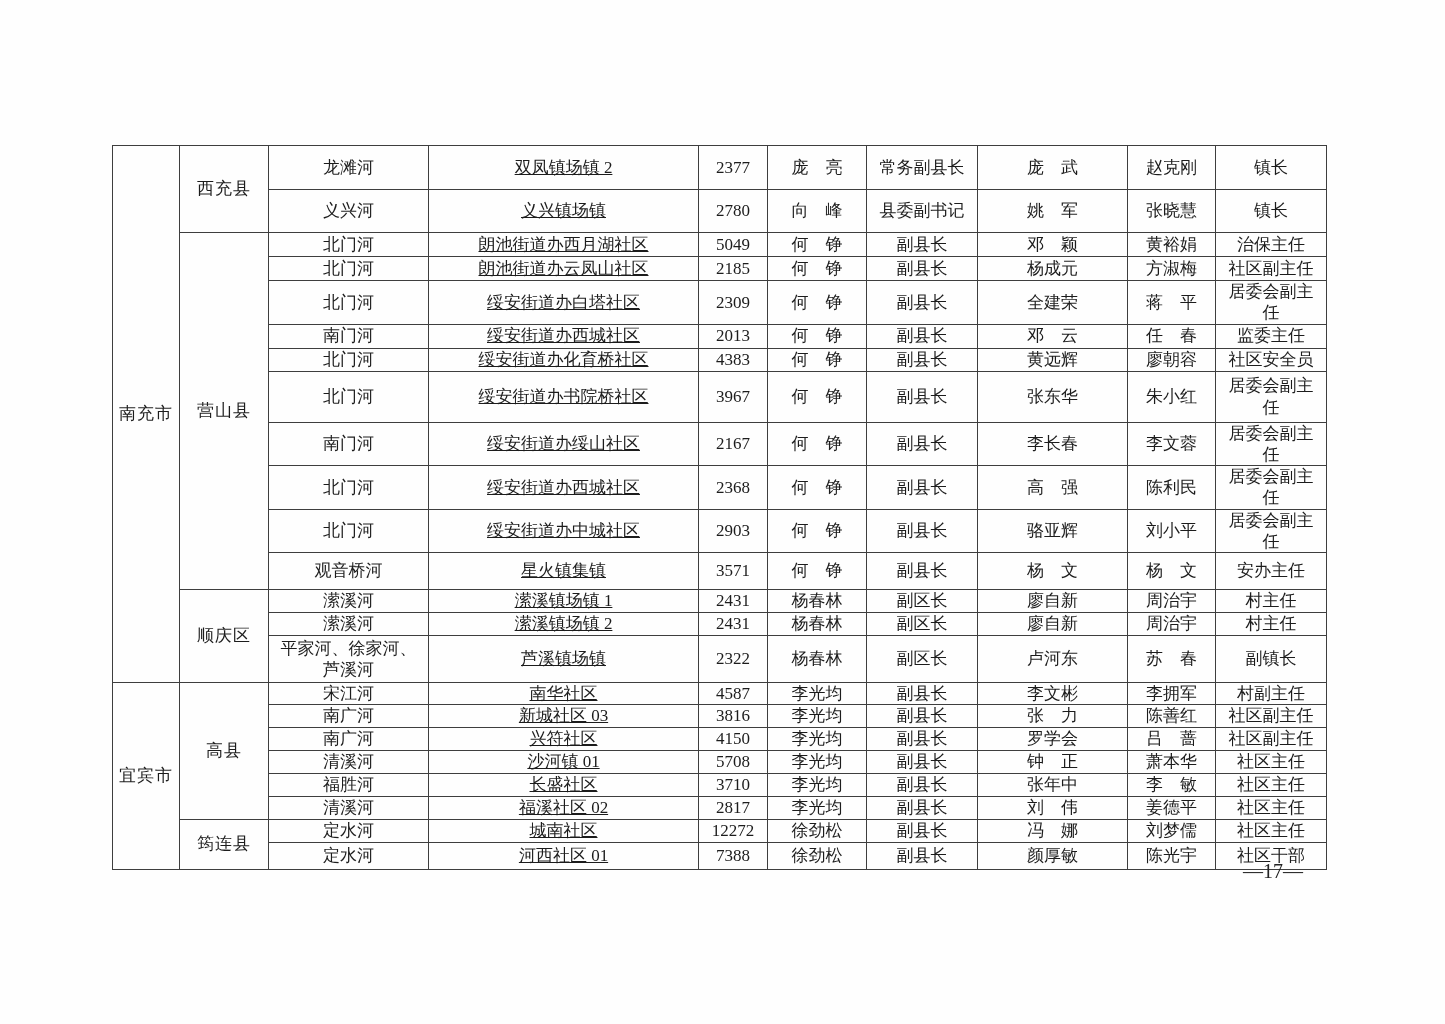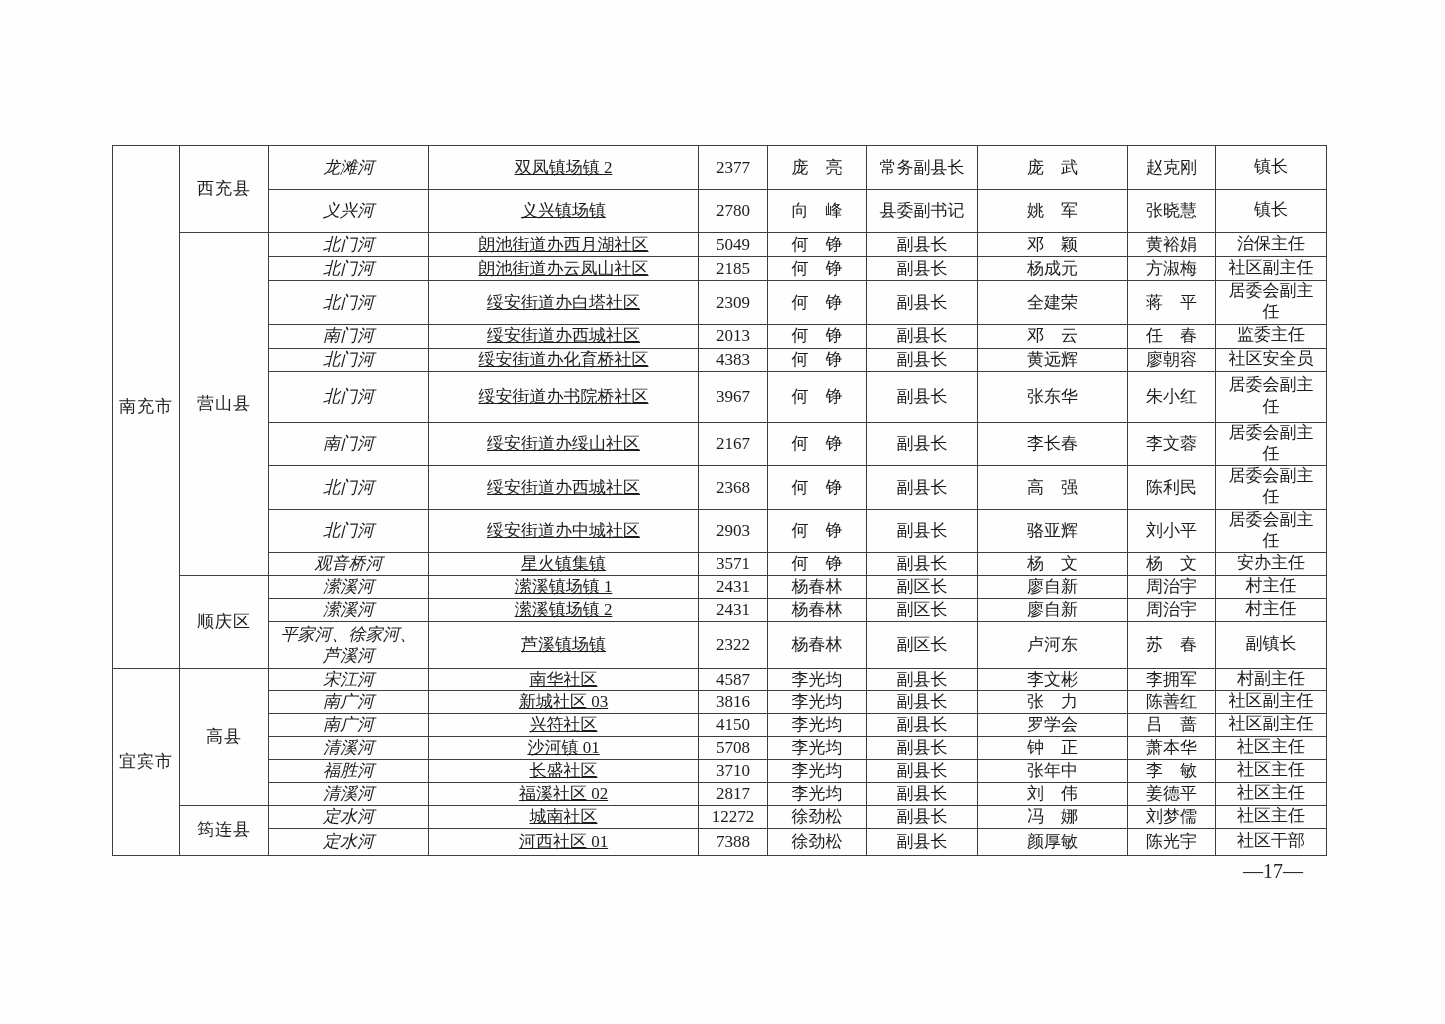--- a/index.html
+++ b/index.html
@@ -27,23 +27,23 @@
   }
   table.doc-table td {
     border: 1px solid #3e3e3e;
     text-align: center;
     vertical-align: middle;
     font-size: 17px;
     line-height: 1.25;
     padding: 0 6px;
     overflow: hidden;
   }
-  td.col-river { padding: 0 10px; font-style: italic; }
+  td.col-river { padding: 0 10px; }
   td.col-location { padding: 0 10px; text-decoration: underline; }
-  td.col-title2 { padding: 0 6px; font-family: Liberation Mono, monospace; }
+  td.col-title2 { padding: 0 6px; }
   td.city-cell, td.county-cell { font-size: 17px; letter-spacing: 1px; }
   .page-number {
     position: absolute;
     left: 1243px;
     top: 860px;
     font-size: 20px;
     color: #222;
     letter-spacing: 0px;
     white-space: nowrap;
   }
@@ -173,21 +173,21 @@
           <tr style="height: 43px;">
             <td class="col-river">北门河</td>
             <td class="col-location">绥安街道办中城社区</td>
             <td class="col-population">2903</td>
             <td class="col-name1">何　铮</td>
             <td class="col-title1">副县长</td>
             <td class="col-name2">骆亚辉</td>
             <td class="col-name3">刘小平</td>
             <td class="col-title2">居委会副主任</td>
           </tr>
-          <tr style="height: 23px;">
+          <tr style="height: 37px;">
             <td class="col-river">观音桥河</td>
             <td class="col-location">星火镇集镇</td>
             <td class="col-population">3571</td>
             <td class="col-name1">何　铮</td>
             <td class="col-title1">副县长</td>
             <td class="col-name2">杨　文</td>
             <td class="col-name3">杨　文</td>
             <td class="col-title2">安办主任</td>
           </tr>
           <tr style="height: 23px;">

